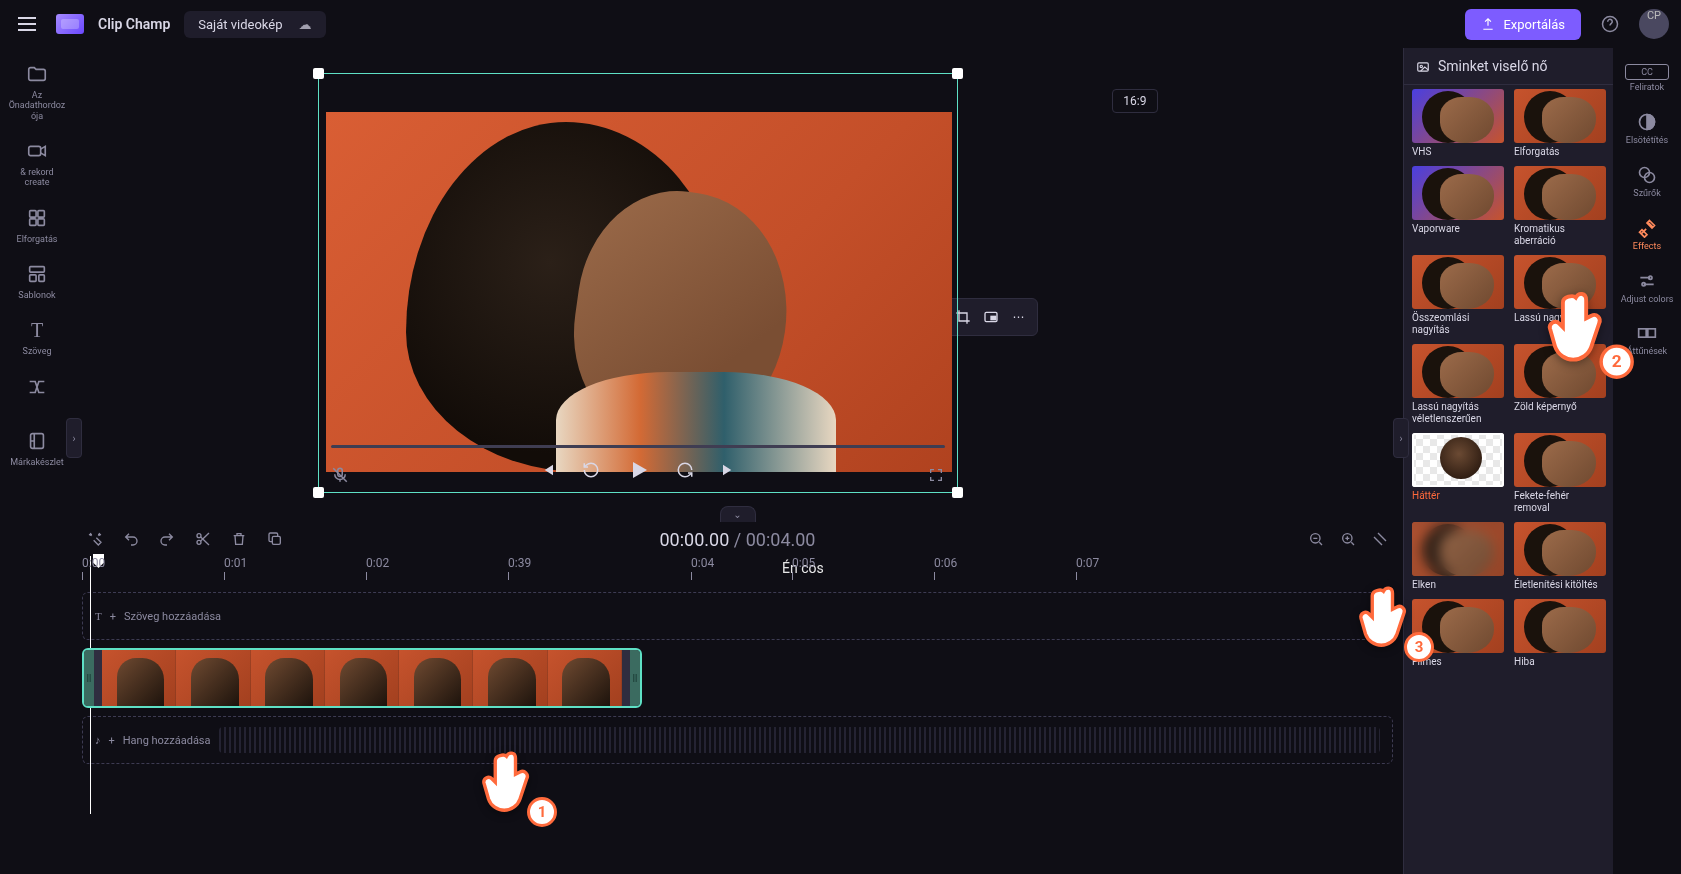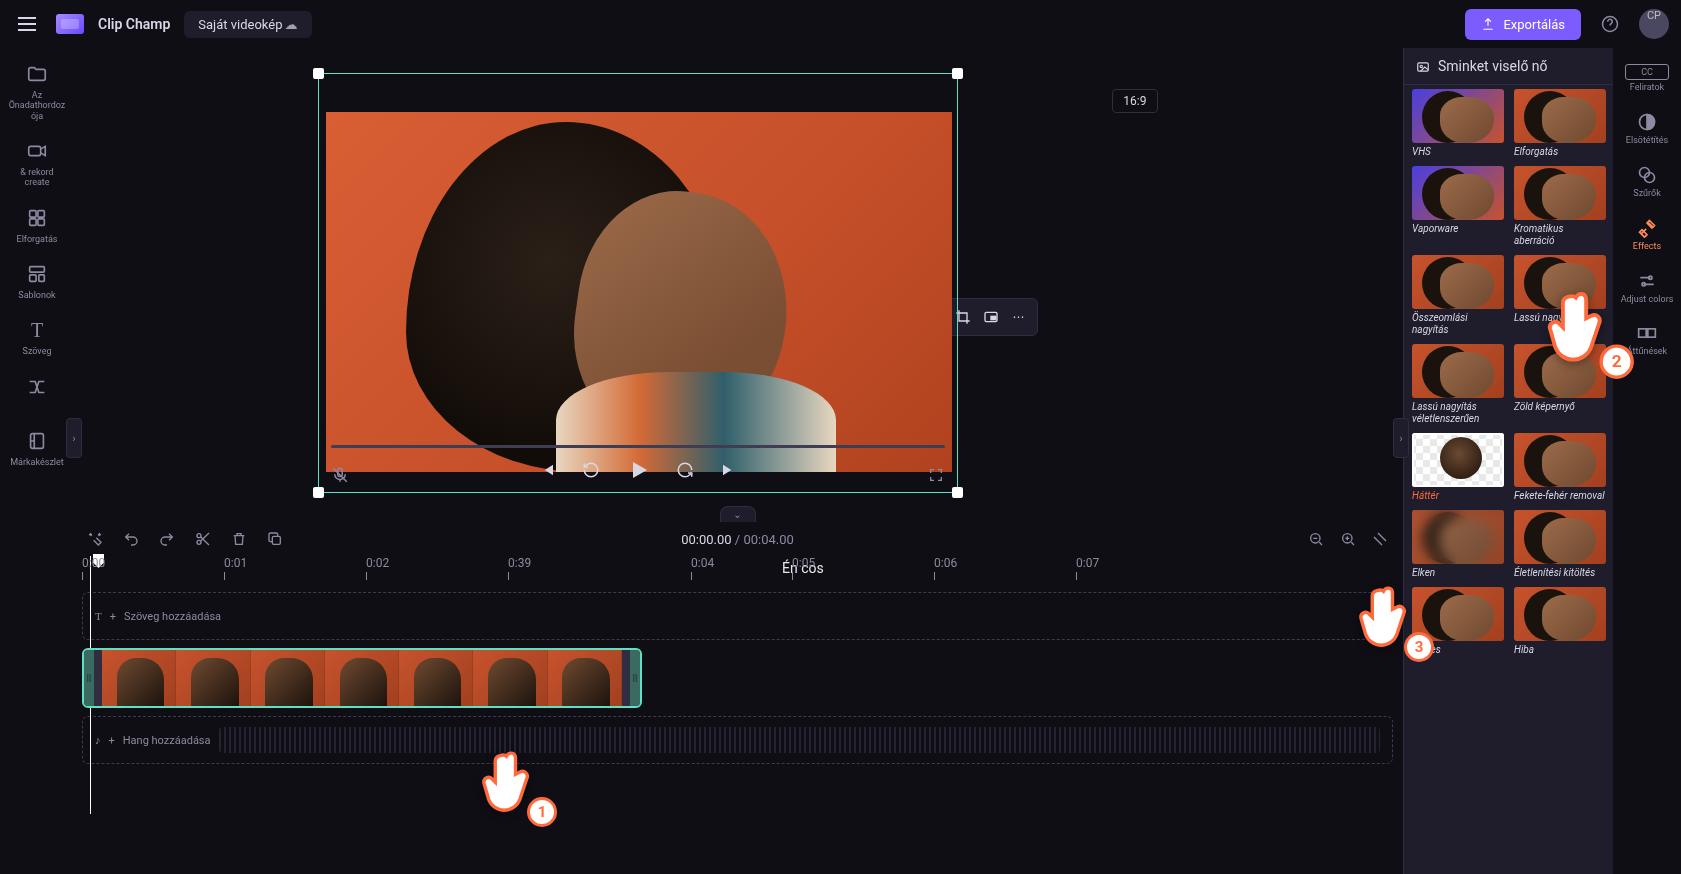--- a/index.html
+++ b/index.html
@@ -21,21 +21,21 @@
   body{margin:0;background:var(--bg-dark);color:var(--text);font-size:12px;overflow:hidden;width:1681px;height:874px;position:relative;}
   svg{display:block;}
 
   
   .topbar{height:48px;display:flex;align-items:center;padding:0 12px;background:var(--bg-dark);gap:14px;}
   .hamburger{display:flex;flex-direction:column;gap:4px;padding:6px;cursor:pointer;}
   .hamburger span{width:18px;height:2px;background:var(--text);}
   .logo{width:28px;height:20px;background:linear-gradient(135deg,#a68bff 0%,#6b48ff 100%);border-radius:3px;position:relative;}
   .logo::after{content:"";position:absolute;left:5px;top:5px;width:18px;height:10px;border-radius:2px;background:rgba(255,255,255,.25);}
   .app-name{font-weight:600;font-size:14px;}
-  .project-name{background:var(--panel);padding:6px 14px;border-radius:6px;font-size:13px;display:flex;align-items:center;gap:2px;cursor:text;}
+  .project-name{background:var(--panel);padding:6px 14px;border-radius:6px;font-size:13px;display:flex;align-items:center;gap:16px;cursor:text;}
   .project-name .cloud{font-size:13px;opacity:.7;}
   .topbar-spacer{flex:1;}
   .export-btn{background:var(--accent);color:#fff;border:none;border-radius:6px;padding:8px 16px;font-size:13px;display:flex;align-items:center;gap:8px;cursor:pointer;}
   .top-icon{width:30px;height:30px;display:flex;align-items:center;justify-content:center;cursor:pointer;color:var(--muted);}
   .avatar{width:30px;height:30px;border-radius:50%;background:#4a4860;display:flex;align-items:flex-start;justify-content:center;font-size:11px;color:#bbb;cursor:pointer;}
 
   
   .left-rail{position:absolute;top:48px;left:0;bottom:0;width:74px;background:var(--bg-dark);padding-top:8px;display:flex;flex-direction:column;align-items:center;gap:6px;}
   .rail-item{display:flex;flex-direction:column;align-items:center;gap:4px;padding:6px 8px;cursor:pointer;color:var(--muted);width:100%;text-align:center;}
   .rail-item .ico{width:24px;height:24px;display:flex;align-items:center;justify-content:center;font-size:18px;}
@@ -66,21 +66,21 @@
   .player .pbtn.play{width:32px;height:32px;}
   .progress-bar{position:absolute;left:12px;right:12px;bottom:44px;height:3px;background:#3f3d52;border-radius:2px;}
   .mic-off{position:absolute;left:8px;bottom:4px;width:26px;height:26px;display:flex;align-items:center;justify-content:center;color:var(--muted);cursor:pointer;}
   .full{position:absolute;right:8px;bottom:4px;width:26px;height:26px;display:flex;align-items:center;justify-content:center;color:var(--muted);cursor:pointer;}
 
   
   .effects-panel{position:absolute;right:68px;top:48px;bottom:0;width:210px;background:var(--panel);border-left:1px solid var(--border);display:flex;flex-direction:column;}
   .panel-header{display:flex;align-items:flex-end;gap:8px;padding:10px 12px;border-bottom:1px solid var(--border);font-size:14px;}
   .effects-scroll{flex:1;overflow-y:hidden;padding:4px 8px 8px 8px;}
   .fx-grid{display:grid;grid-template-columns:1fr 1fr;gap:8px 10px;}
-  .fx{display:flex;flex-direction:column;gap:3px;cursor:pointer;font-style:italic;}
+  .fx{display:flex;flex-direction:column;gap:3px;cursor:pointer;}
   .fx .thumb{width:92px;height:54px;border-radius:3px;background:linear-gradient(135deg,#c6532d 0%,#a3401f 100%);position:relative;overflow:hidden;}
   .fx .thumb.alt{background:linear-gradient(135deg,#4a3fe0 0%,#c6532d 100%);} .fx .thumb.blurred::after{content:"";position:absolute;inset:0;backdrop-filter:blur(6px);background:rgba(120,80,60,.3);}
   .fx .thumb.transparent{background:repeating-conic-gradient(#e8e8e8 0% 25%, #fff 0% 50%) 50%/14px 14px;}
   .fx .thumb.transparent::after{content:"";position:absolute;left:28px;top:4px;width:42px;height:42px;border-radius:50%;background:radial-gradient(circle at 45% 40%, #6b4a33 0%, #2b1a10 80%);} 
   .fx .thumb .tface{position:absolute;left:28px;top:8px;width:54px;height:46px;border-radius:40% 45% 50% 45%;background:linear-gradient(135deg,#9c6b4a,#6f4930);}
   .fx .thumb .thair{position:absolute;left:10px;top:2px;width:52px;height:52px;border-radius:50%;background:#1a120c;}
   .fx .name{font-size:10px;line-height:1.2;color:var(--text);}
   .fx.selected .thumb{outline:2px solid #fff;outline-offset:-2px;}
   .fx.selected .name{color:var(--highlight);}
 
@@ -89,21 +89,21 @@
   
   .prop-rail{position:absolute;right:0;top:48px;bottom:0;width:68px;background:var(--bg-dark);display:flex;flex-direction:column;align-items:center;gap:10px;padding-top:12px;}
   .prop-item{display:flex;flex-direction:column;align-items:center;gap:3px;cursor:pointer;color:var(--muted);padding:4px;text-align:center;width:100%;}
   .prop-item .ico{width:22px;height:22px;display:flex;align-items:center;justify-content:center;}
   .prop-item .lbl{font-size:9px;line-height:1.1;}
 
   
   .timeline{position:absolute;left:74px;right:280px;top:522px;bottom:0;background:var(--bg-dark);}
   .tl-toolbar{height:34px;display:flex;align-items:center;padding:0 10px;gap:14px;position:relative;}
   .tl-toolbar .tbtn{width:22px;height:22px;display:flex;align-items:center;justify-content:center;cursor:pointer;color:var(--muted);}
-  .timecode{position:absolute;left:50%;transform:translateX(-50%);font-size:13px;}
+  .timecode{position:absolute;left:50%;transform:translateX(-50%);font-size:18px;}
   .timecode .total{color:var(--muted);}
   .tl-toolbar .right{margin-left:auto;display:flex;gap:10px;align-items:center;}
   .tl-chevron{position:absolute;left:50%;top:-16px;transform:translateX(-50%);width:36px;height:16px;background:var(--panel);border:1px solid var(--border);border-bottom:none;border-radius:8px 8px 0 0;display:flex;align-items:center;justify-content:center;cursor:pointer;color:var(--muted);font-size:10px;}
 
   .ruler{height:28px;position:relative;margin-left:8px;}
   .tick{position:absolute;top:0;font-size:12px;color:var(--muted);}
   .tick::before{content:"";position:absolute;left:0;top:16px;width:1px;height:8px;background:var(--muted);}
   .playhead-line{position:absolute;left:8px;top:0;bottom:-230px;width:1px;background:#fff;}
   .playhead{position:absolute;left:3px;top:-2px;width:11px;height:14px;background:#fff;clip-path:polygon(0 0,100% 0,100% 60%,50% 100%,0 60%);}
   .watermark{position:absolute;left:700px;top:4px;font-size:14px;color:#ffffff;opacity:.9;}

